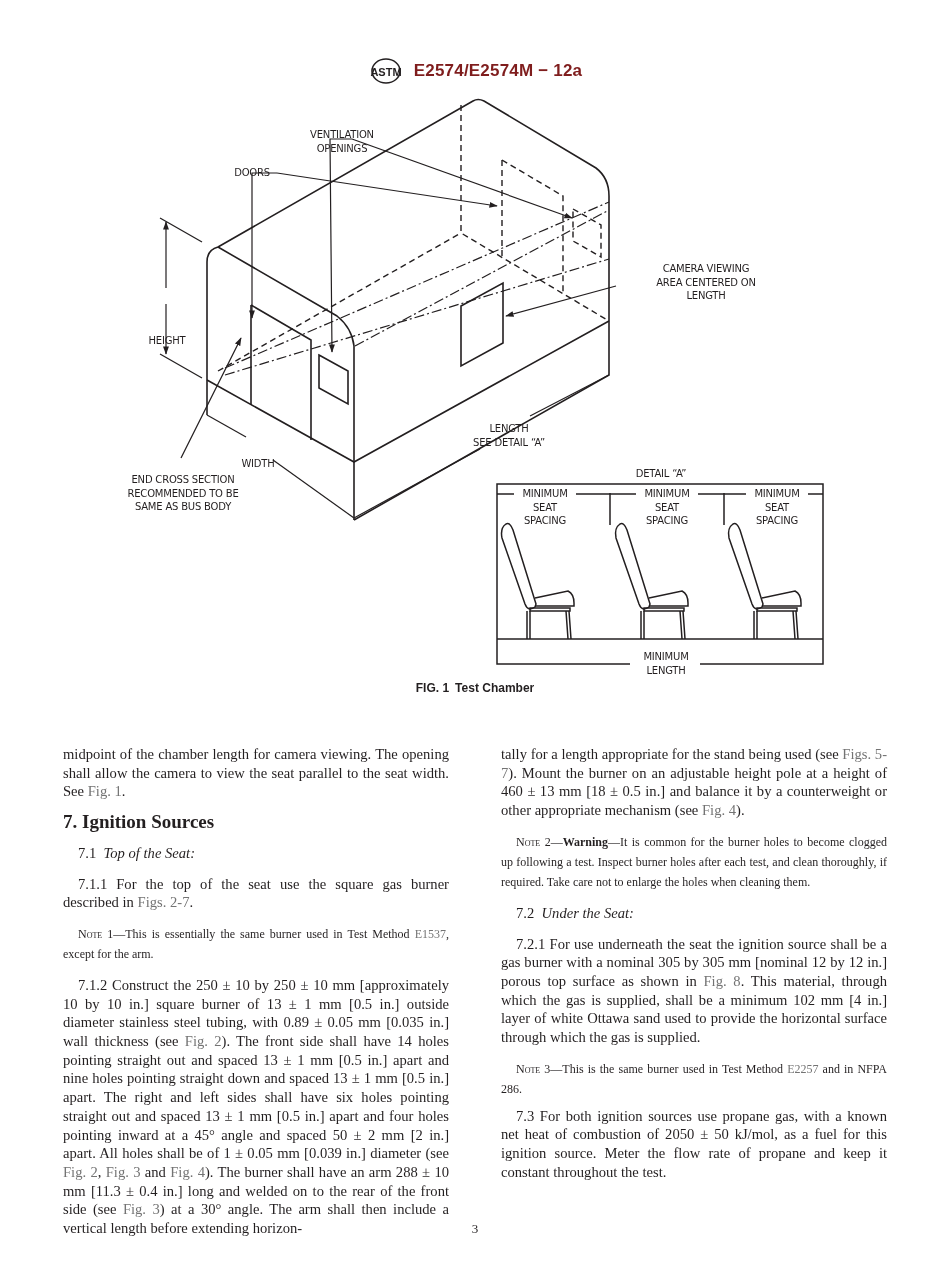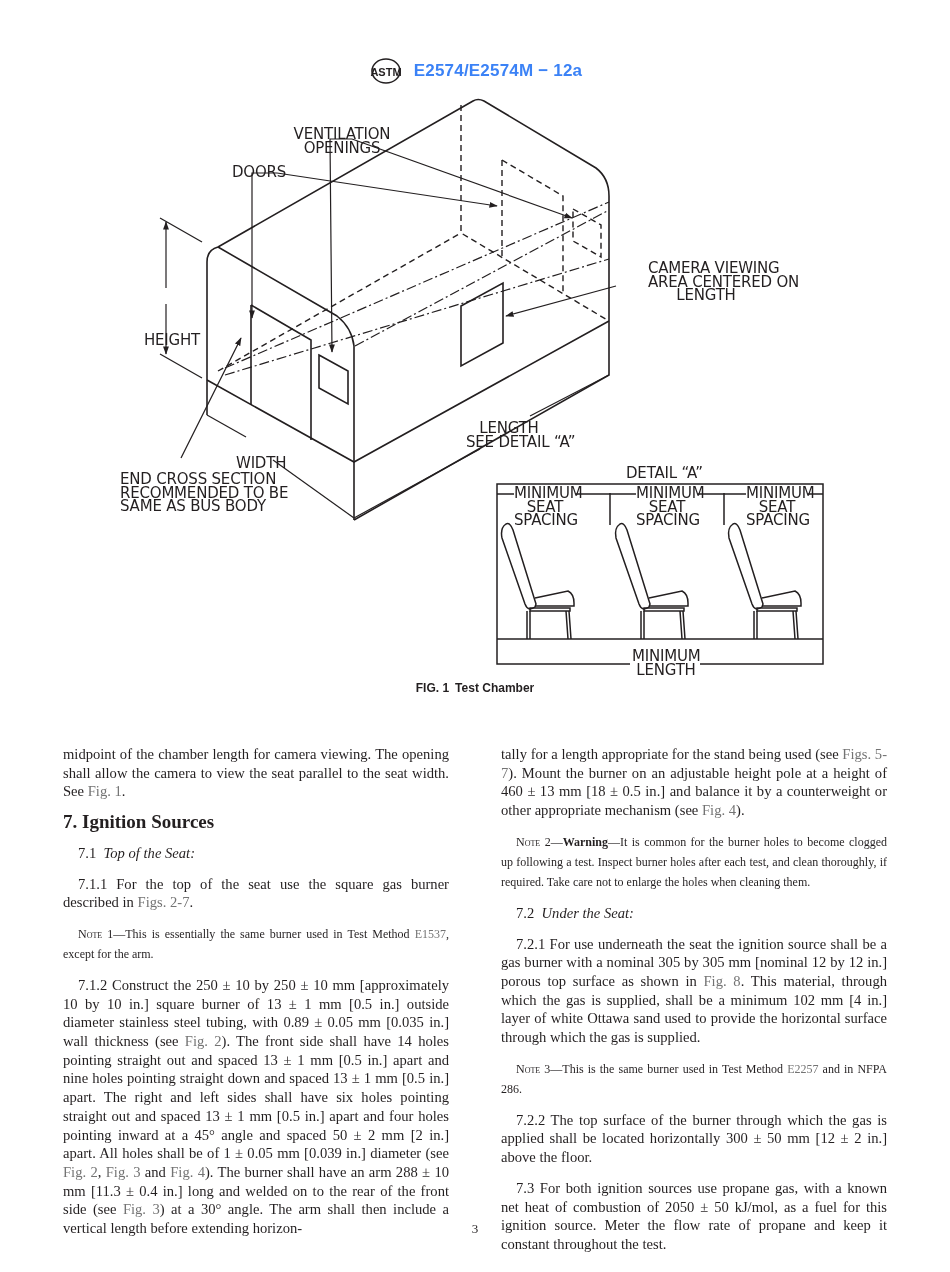--- a/index.html
+++ b/index.html
@@ -1,22 +1,22 @@
 <!DOCTYPE html>
 <html><head>
 <meta charset="utf-8">
 <style>
   html, body { margin: 0; padding: 0; background: #ffffff; }
   body { width: 950px; height: 1272px; position: relative; overflow: hidden; font-family: "Liberation Serif", serif; color: #231f20; }
   .header { position: absolute; top: 56px; left: 0; width: 950px; height: 30px; display: flex; justify-content: center; align-items: center; gap: 10px; }
-  .header .title { font-family: "Liberation Sans", sans-serif; font-weight: bold; font-size: 17px; color: #3b82f6; letter-spacing: 0.2px; }
+  .header .title { font-family: "Liberation Sans", sans-serif; font-weight: bold; font-size: 17px; color: #7f1d1d; letter-spacing: 0.2px; }
   .logo { width: 36px; height: 28px; }
   .figure { position: absolute; left: 0; top: 0; width: 950px; height: 700px; }
   .figure svg { position: absolute; left: 0; top: 0; }
-  .fig-label { position: absolute; font-family: "DejaVu Sans", sans-serif; font-size: 15px; color: #231f20; text-align: center; line-height: 13.5px; white-space: nowrap; letter-spacing: -0.2px; }
+  .fig-label { position: absolute; font-family: "DejaVu Sans", sans-serif; font-size: 10px; color: #231f20; text-align: center; line-height: 13.5px; white-space: nowrap; letter-spacing: -0.2px; }
   .caption { position: absolute; top: 681px; left: 0; width: 950px; text-align: center; font-family: "Liberation Sans", sans-serif; font-weight: bold; font-size: 12px; }
   .caption .sp { display: inline-block; width: 6px; }
   .col { position: absolute; top: 733px; width: 410px; font-size: 14.6px; line-height: 18.7px; text-align: justify; }
   .col.left { left: 51px; }
   .col.right { left: 489px; }
   .col p { margin: 12px; }
   .ind { text-indent: 15px; }
   .link { color: #737373; }
   .heading { font-weight: bold; font-size: 19px; margin-top: 10px !important; margin-bottom: 2px !important; }
   .note { font-size: 12px; line-height: 20px; text-indent: 15px; margin-top: 8px !important; margin-bottom: 6px !important; }
@@ -185,17 +185,16 @@
   <p class="note"><span class="sc">Note 1</span><span>—This is essentially the same burner used in Test Method </span><span class="link">E1537</span><span>, except for the arm.</span></p>
   <p class="ind"><span>7.1.2 Construct the 250 ± 10 by 250 ± 10 mm [approximately 10 by 10 in.] square burner of 13 ± 1 mm [0.5 in.] outside diameter stainless steel tubing, with 0.89 ± 0.05 mm [0.035 in.] wall thickness (see </span><span class="link">Fig. 2</span><span>). The front side shall have 14 holes pointing straight out and spaced 13 ± 1 mm [0.5 in.] apart and nine holes pointing straight down and spaced 13 ± 1 mm [0.5 in.] apart. The right and left sides shall have six holes pointing straight out and spaced 13 ± 1 mm [0.5 in.] apart and four holes pointing inward at a 45° angle and spaced 50 ± 2 mm [2 in.] apart. All holes shall be of 1 ± 0.05 mm [0.039 in.] diameter (see </span><span class="link">Fig. 2</span><span>, </span><span class="link">Fig. 3</span><span> and </span><span class="link">Fig. 4</span><span>). The burner shall have an arm 288 ± 10 mm [11.3 ± 0.4 in.] long and welded on to the rear of the front side (see </span><span class="link">Fig. 3</span><span>) at a 30° angle. The arm shall then include a vertical length before extending horizon-</span></p>
 </div>
 
 <div class="col right">
   <p><span>tally for a length appropriate for the stand being used (see </span><span class="link">Figs. 5-7</span><span>). Mount the burner on an adjustable height pole at a height of 460 ± 13 mm [18 ± 0.5 in.] and balance it by a counterweight or other appropriate mechanism (see </span><span class="link">Fig. 4</span><span>).</span></p>
   <p class="note"><span class="sc">Note 2</span><span>—</span><b>Warning</b><span>—It is common for the burner holes to become clogged up following a test. Inspect burner holes after each test, and clean thoroughly, if required. Take care not to enlarge the holes when cleaning them.</span></p>
   <p class="ind"><span>7.2</span>&nbsp; <i>Under the Seat:</i></p>
   <p class="ind"><span>7.2.1 For use underneath the seat the ignition source shall be a gas burner with a nominal 305 by 305 mm [nominal 12 by 12 in.] porous top surface as shown in </span><span class="link">Fig. 8</span><span>. This material, through which the gas is supplied, shall be a minimum 102 mm [4 in.] layer of white Ottawa sand used to provide the horizontal surface through which the gas is supplied.</span></p>
   <p class="note"><span class="sc">Note 3</span><span>—This is the same burner used in Test Method </span><span class="link">E2257</span><span> and in NFPA 286.</span></p>
-  <p class="ind">7.2.2 The top surface of the burner through which the gas is applied shall be located horizontally 300 ± 50 mm [12 ± 2 in.] above the floor.</p>
   <p class="ind" style="margin-top:8px">7.3 For both ignition sources use propane gas, with a known net heat of combustion of 2050 ± 50 kJ/mol, as a fuel for this ignition source. Meter the flow rate of propane and keep it constant throughout the test.</p>
 </div>
 
 <div class="pageno">3</div>
 
 </body></html>

